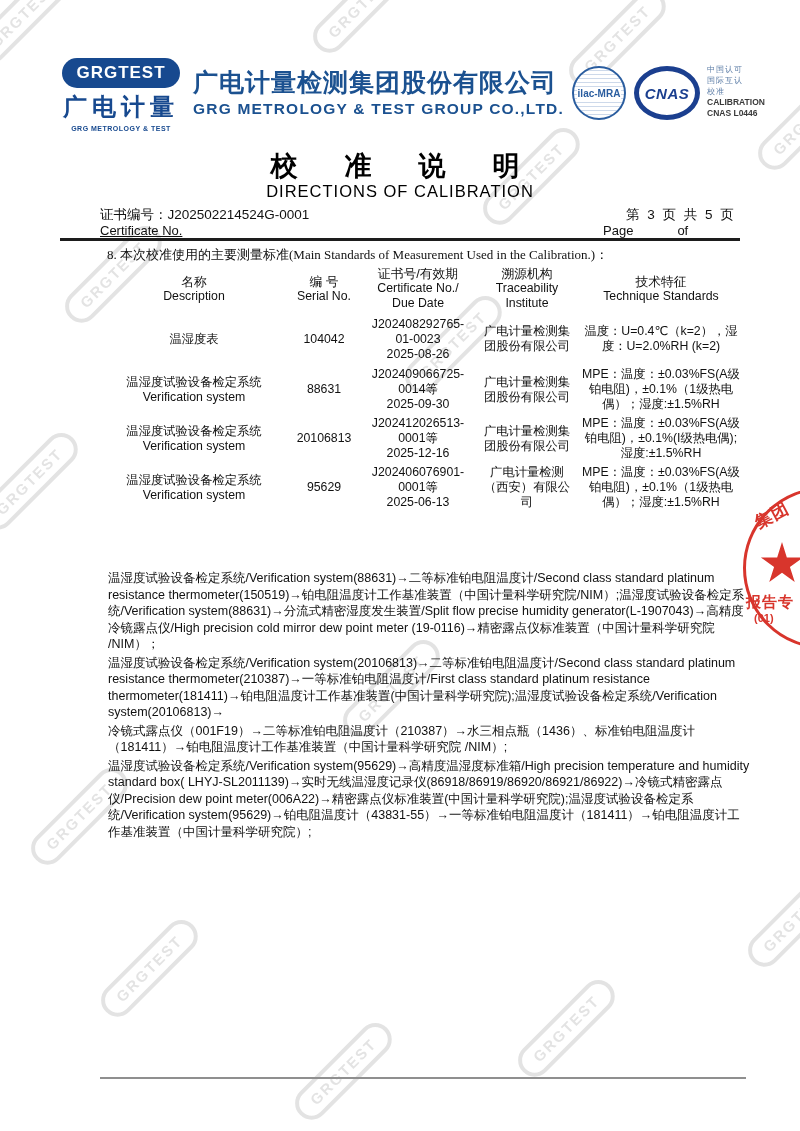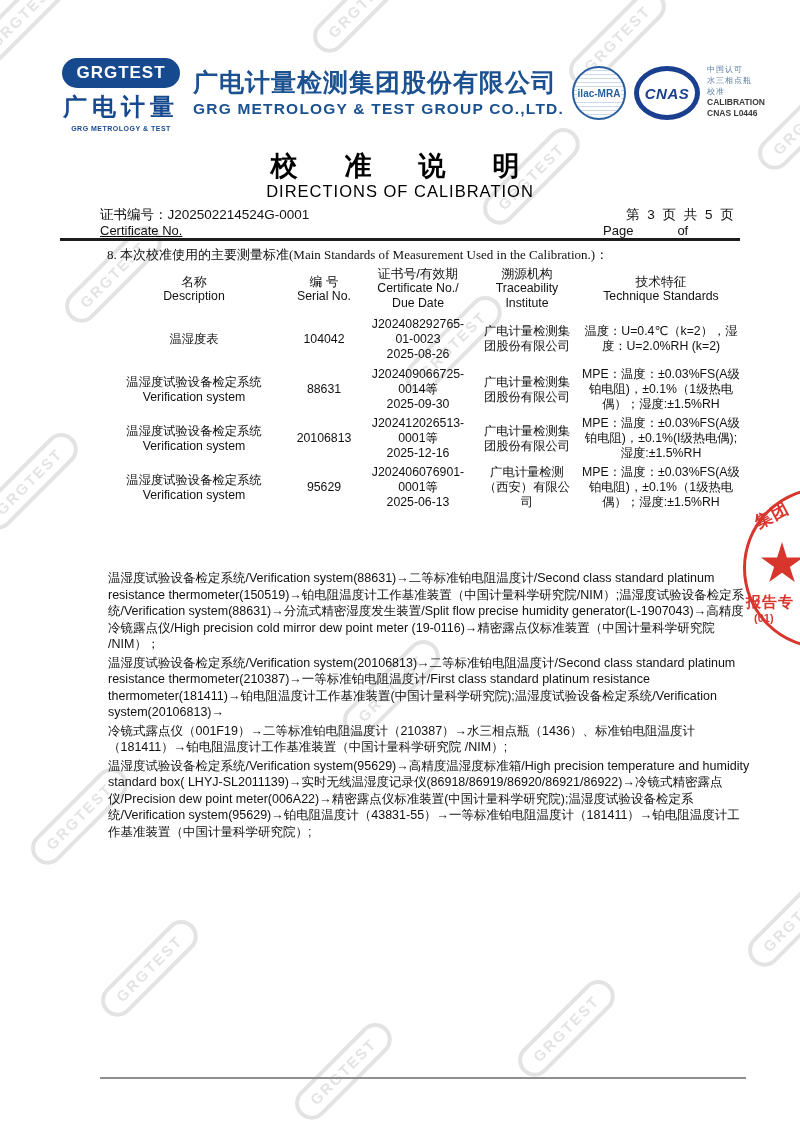--- a/index.html
+++ b/index.html
@@ -118,21 +118,21 @@
   <div class="company-en">GRG METROLOGY &amp; TEST GROUP CO.,LTD.</div>
 
   <div class="ilac">
       <span>ilac-MRA</span>
     </div>
   <div class="cnas">
       <span>CNAS</span>
     </div>
   <div class="accr-text">
     <div class="cn">中国认可</div>
-    <div class="cn">水三相点瓶</div>
+    <div class="cn">国际互认</div>
     <div class="cn">校准</div>
     <div class="en">CALIBRATION</div>
     <div class="en">CNAS L0446</div>
   </div>
 
   <div class="doc-title">校　准　说　明</div>
   <div class="doc-subtitle">DIRECTIONS OF CALIBRATION</div>
 
   <div class="cert-line">
     <span>证书编号：</span><span>J202502214524G-0001</span>

